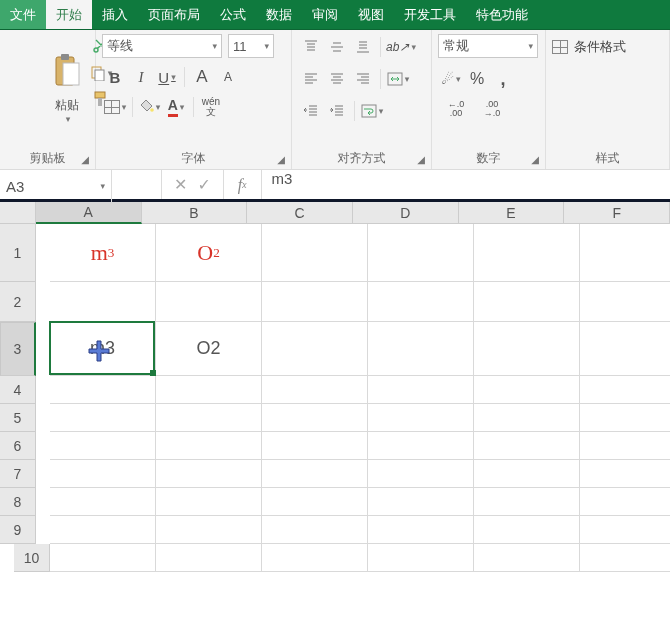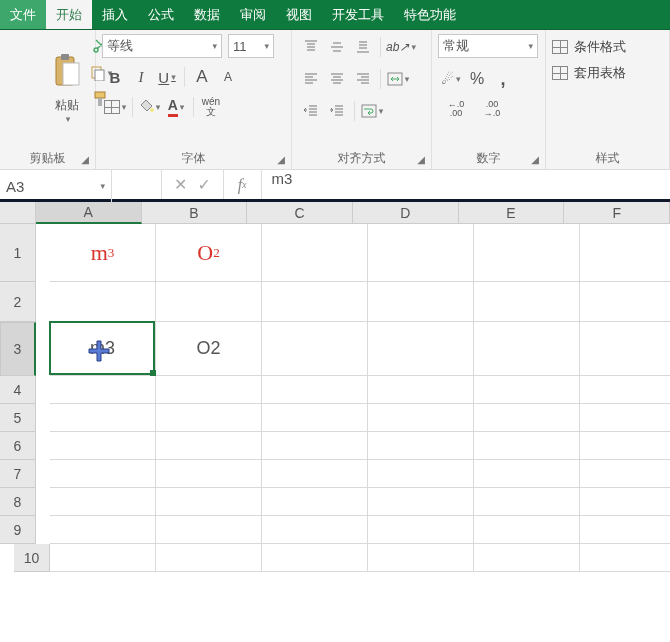--- a/index.html
+++ b/index.html
@@ -181,20 +181,21 @@
         linear-gradient(#888,#888) 50% 0/1px 100% no-repeat;
     }
   </style>
 </head>
 <body>
 
 <div class="tabstrip" id="tabstrip">
     <div class="tab file">文件</div>
     <div class="tab active">开始</div>
     <div class="tab">插入</div>
+    <div class="tab">页面布局</div>
     <div class="tab">公式</div>
     <div class="tab">数据</div>
     <div class="tab">审阅</div>
     <div class="tab">视图</div>
     <div class="tab">开发工具</div>
     <div class="tab">特色功能</div>
   </div>
 
 <div class="ribbon">
 
@@ -375,24 +376,20 @@
 →.0</div>
     </div>
     <div class="title">数字</div>
     <div class="dlaunch">◢</div>
   </div>
 
   <div class="rgroup" style="flex:1">
     <div class="styles-row">
       <span class="mini-table"></span>
       <span>条件格式</span>
-    </div>
-    <div class="styles-row">
-      <span class="mini-table"></span>
-      <span>套用表格</span>
     </div>
     <div class="title">样式</div>
   </div>
 </div>
 
 <div class="fbar">
   <div class="namebox">
     <span>A3</span>
     <span class="split-caret">▾</span>
   </div>

